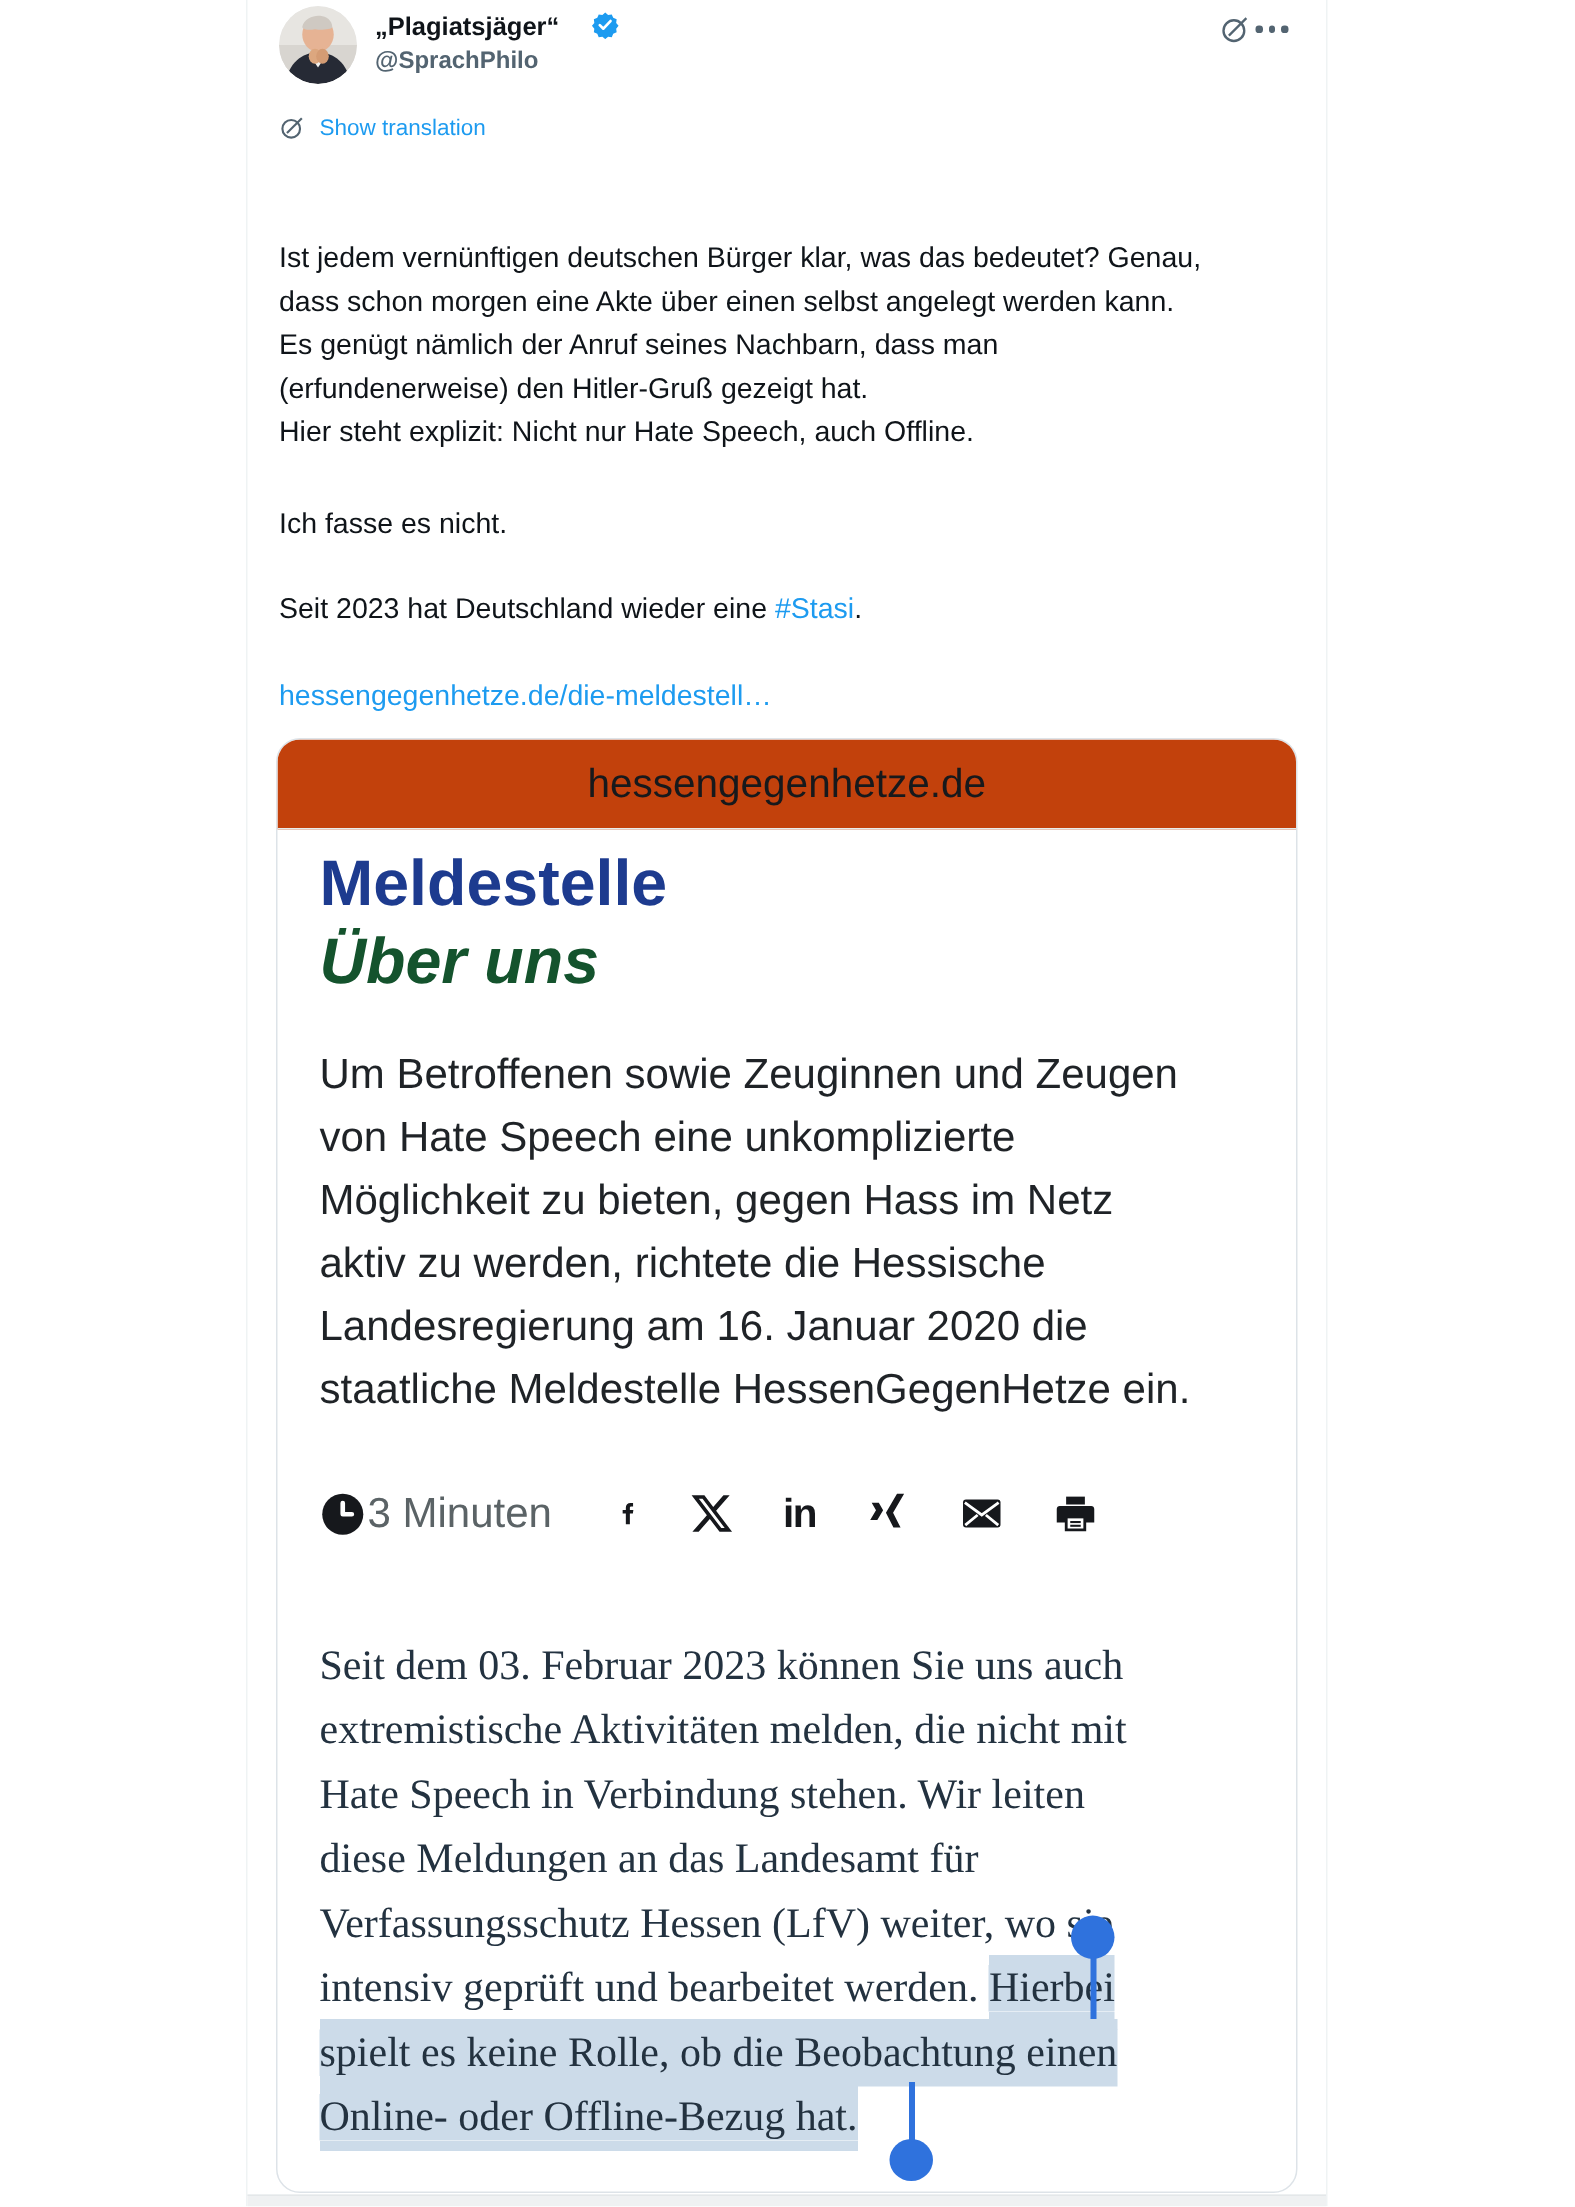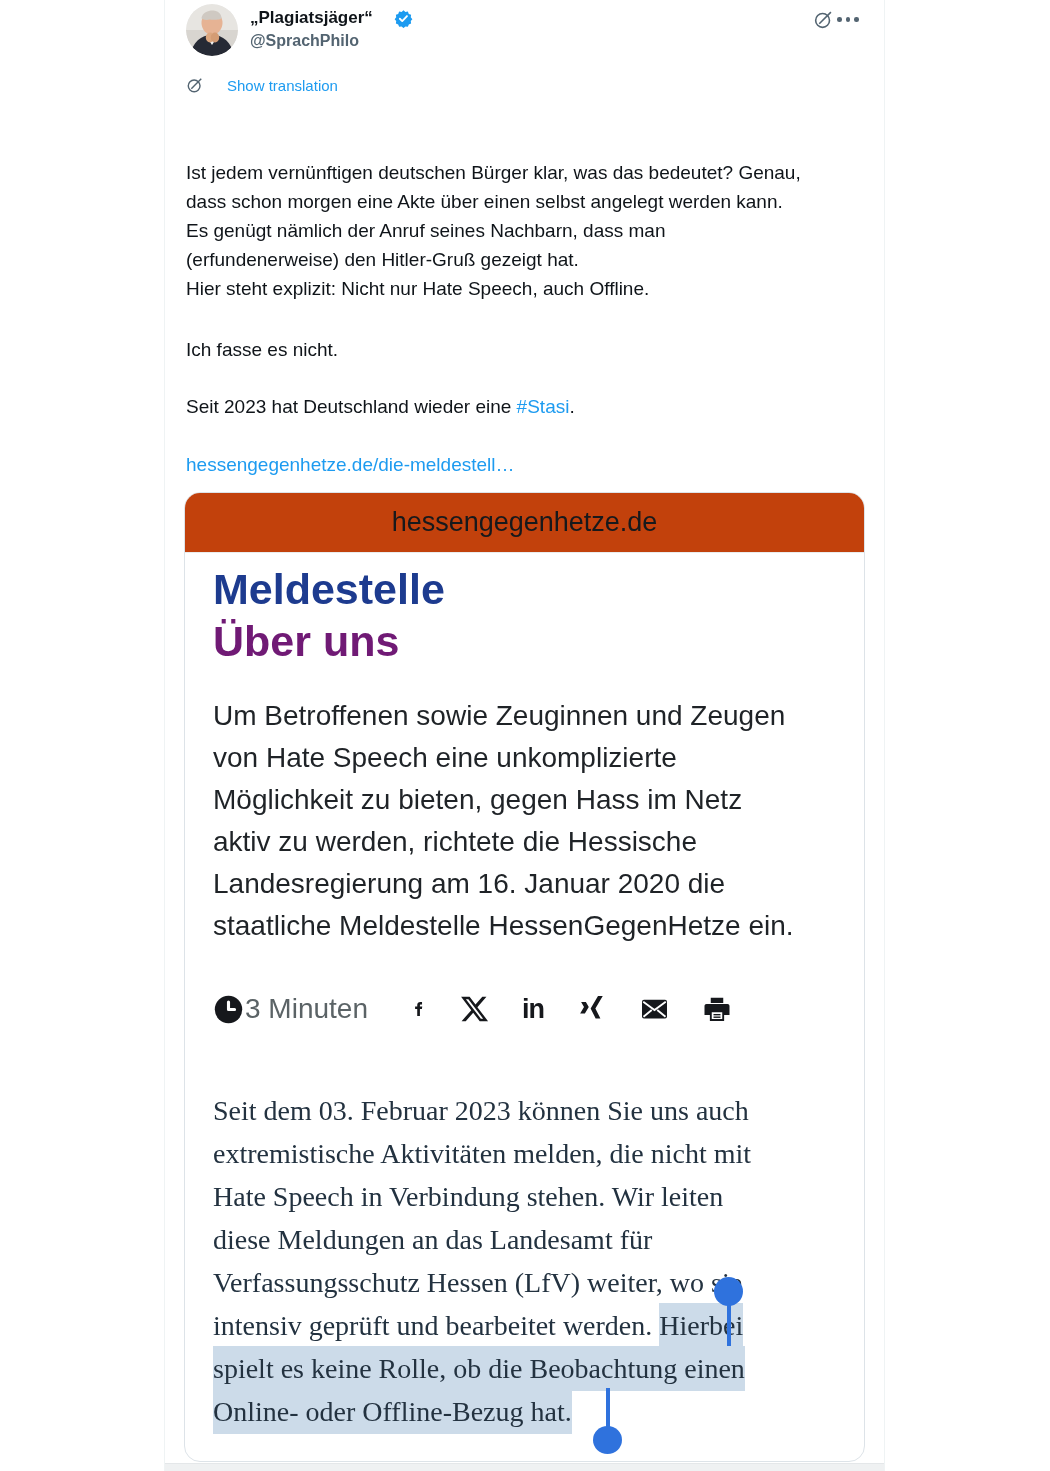--- a/index.html
+++ b/index.html
@@ -6,46 +6,46 @@
   .page{position:relative;width:1050px;height:1471px;background:#fff;overflow:hidden;
         font-family:"Liberation Sans",sans-serif;color:#0f1419;}
   .column{position:absolute;left:164px;top:0;width:719px;height:1471px;
           border-left:1px solid #eff3f4;border-right:1px solid #eff3f4;background:#fff;}
   .abs{position:absolute;}
 
   
   .avatar{left:21px;top:4px;width:52px;height:52px;border-radius:50%;overflow:hidden;
           box-shadow:inset 0 0 0 1px rgba(0,0,0,.06);cursor:pointer;}
   .name-block{left:85px;top:7px;line-height:21px;}
-  .name-row{display:flex;align-items:flex-end;gap:21px;}
+  .name-row{display:flex;align-items:flex-start;gap:21px;}
   .name{font-size:17px;font-weight:700;color:#0f1419;}
   .handle{font-size:16px;color:#536471;display:block;margin-top:2px;font-weight:bold;}
   .grok-top{left:648px;top:10px;width:20px;height:20px;color:#536471;cursor:pointer;}
   .more-dots{left:672px;top:17px;display:flex;gap:4px;cursor:pointer;}
   .more-dots i{width:4.5px;height:4.5px;border-radius:50%;background:#536471;display:block;}
 
   
-  .translate-row{left:21px;top:77px;display:flex;align-items:center;gap:24px;cursor:pointer;}
+  .translate-row{left:21px;top:77px;display:flex;align-items:center;gap:10px;cursor:pointer;}
   .translate-row .g{width:17px;height:17px;color:#536471;}
   .translate-label{font-size:15px;color:#1d9bf0;}
 
   
   .tw{left:21px;font-size:19px;line-height:29px;color:#0f1419;white-space:pre-line;width:690px;}
   .p1{top:100px;} .p2{top:158px;} .p3{top:335px;} .p4{top:392px;} .plink{top:450px;}
   .link-blue{color:#1d9bf0;text-decoration:none;cursor:pointer;}
 
   
   .card{left:19px;top:492px;width:679px;height:968px;border:1px solid #dde3e8;
         border-radius:16px;background:#fff;overflow:hidden;cursor:pointer;}
   .card-header{position:absolute;left:0;top:0;right:0;height:59px;background:#c2410c;
                border-bottom:1px solid #e9eced;display:flex;align-items:center;justify-content:center;
                font-size:27px;font-weight:500;color:#17191c;}
   .card-title{position:absolute;left:28px;top:70px;font-size:43px;font-weight:700;line-height:52px;}
   .t1{color:#1d3b8f;display:block;}
-  .t2{color:#701a75;display:block;}
+  .t2{color:#14532d;display:block;font-style:italic;}
   .card-intro{position:absolute;left:28px;top:202px;width:640px;font-size:28px;line-height:42px;
               font-weight:500;color:#1f2327;white-space:pre-line;}
   .card-meta{position:absolute;left:28px;top:500px;display:flex;align-items:center;color:#16181c;}
   .clock{width:31px;height:31px;}
   .read-time{font-size:28px;color:#5b6366;margin-left:1px;font-weight:500;}
   .share{display:flex;align-items:center;gap:32px;margin-left:42px;}
   .share .ic{height:30px;display:flex;align-items:center;color:#16181c;text-align:right;}
   .in-glyph{font-size:27px;font-weight:800;letter-spacing:-1px;color:#16181c;line-height:30px;}
   .card-body{position:absolute;left:28px;top:596px;width:652px;
              font-family:"Liberation Serif","DejaVu Serif",serif;

